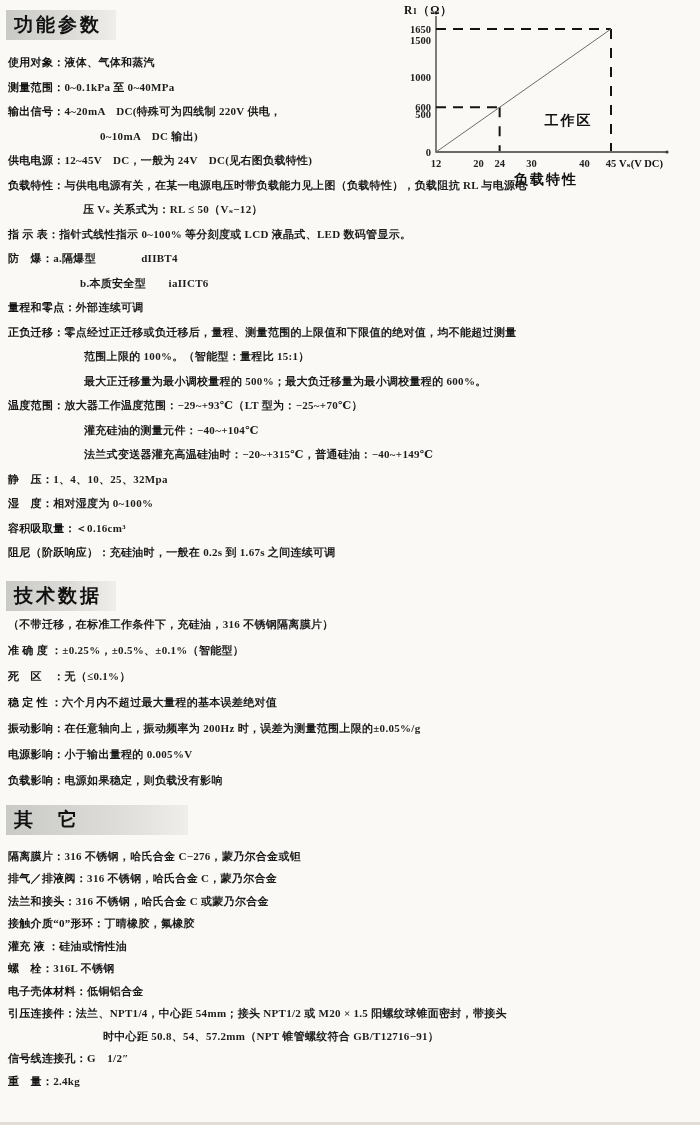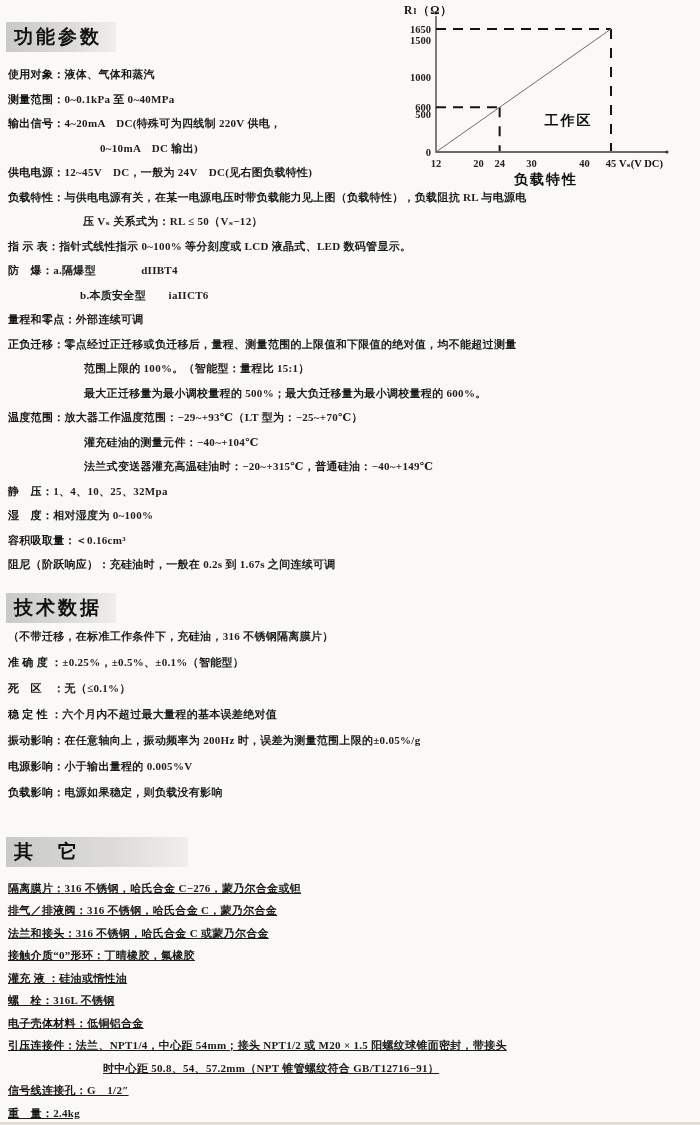--- a/index.html
+++ b/index.html
@@ -9,45 +9,45 @@
     background:#faf9f6;
     overflow:hidden;
     font-family:"Liberation Serif","DejaVu Serif",serif;
     color:#1c1c1c;
     font-weight:600;
   }
   .page::after{
     content:"";position:absolute;left:0;right:0;bottom:0;height:3px;
     background:#d6d2c8;opacity:.7;
   }
-  .sections{position:relative;padding-top:22px;}
+  .sections{position:relative;padding-top:10px;}
   .heading{
     display:inline-block;
     margin-left:6px;
     padding:3px 14px 4px 8px;
     font-size:19px;line-height:23px;
     font-weight:700;
     letter-spacing:3px;
     color:#111;
     background:linear-gradient(90deg,#c9c9c6 0%,#dddcd8 60%,#efeeea 100%);
   }
   .sec-others .heading{min-width:160px;}
   .line{
     white-space:nowrap;overflow:hidden;
     font-size:11px;
     letter-spacing:.3px;
   }
   .sec-functional-parameters .line{line-height:24.5px;}
   .sec-technical-data .line{line-height:26px;}
-  .sec-others .line{line-height:22.5px;text-decoration:underline;}
+  .sec-others .line{line-height:22.5px;}
   .sec-functional-parameters .heading{margin-bottom:10px;}
   .sec-technical-data{margin-top:16px;}
   .sec-technical-data .heading{}
   .sec-others{margin-top:12px;}
-  .sec-others .heading{margin-bottom:10px;margin-top:20px;}
+  .sec-others .heading{margin-bottom:10px;}
   .lbl{color:#151515;}
   .txt{color:#1c1c1c;}
   .chart{
     position:absolute;top:2px;left:396px;
     width:300px;height:188px;
   }
   .chart svg{display:block;}
 </style>
 </head>
 <body>

